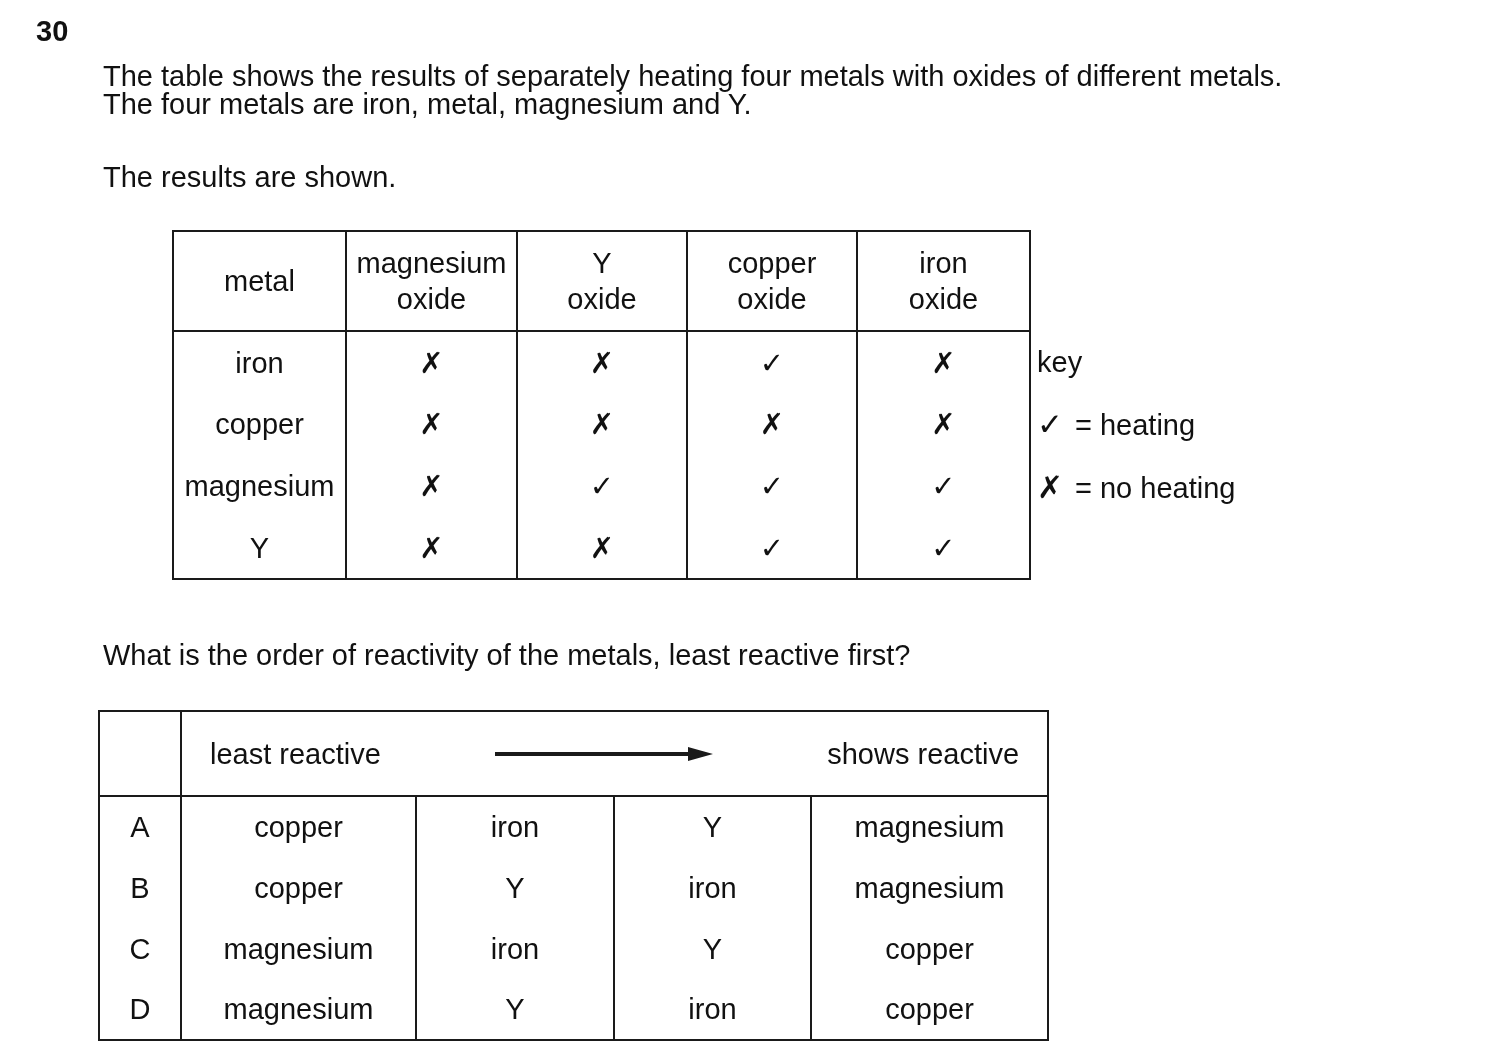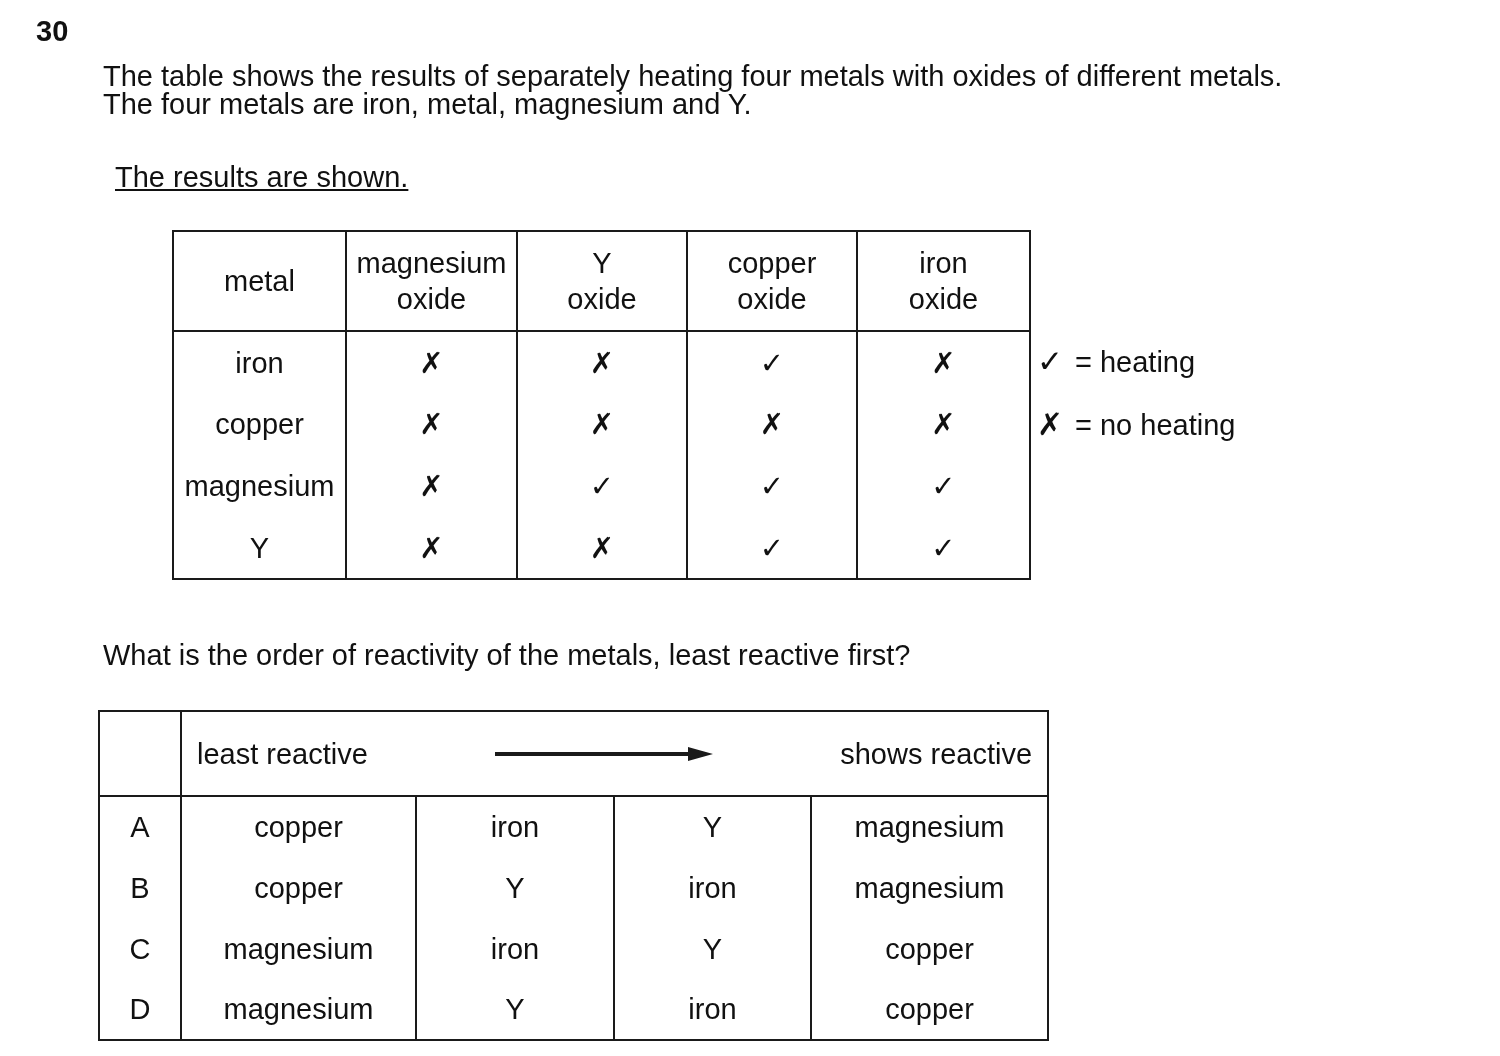--- a/index.html
+++ b/index.html
@@ -73,34 +73,34 @@
     border-left: 2px solid #1a1a1a;
     border-right: 2px solid #1a1a1a;
     border-top: none;
     border-bottom: none;
   }
   .opt-letter { font-weight: bold; }
   .hdr-flex {
     display: flex;
     align-items: center;
     justify-content: space-between;
-    padding: 0 15px;
+    padding: 0 28px;
   }
   .hdr-flex span { white-space: nowrap; }
 </style>
 </head>
 <body>
 
 <div class="abs txt bold" style="left:36px; top:13px;">30</div>
 
 <div class="abs txt" style="left:103px; top:19px;margin-top:39px;">The table shows the results of separately heating four metals with oxides of different metals.</div>
 
 <div class="abs txt" style="left:103px; top:86px;">The four metals are iron, metal, magnesium and Y.</div>
 
-<div class="abs txt" style="left:115px; top:159px;text-decoration:underline;">The results are shown.</div>
+<div class="abs txt" style="left:103px; top:159px;">The results are shown.</div>
 
 <table id="results-table" class="abs grid" style="left:172px; top:230px;">
   <colgroup>
     <col style="width:173px">
       <col style="width:171px">
       <col style="width:170px">
     <col style="width:170px">
       <col style="width:173px">
   </colgroup>
   <thead>
@@ -153,20 +153,21 @@
       <td>Y</td>
       <td class="sym">✗</td>
       <td class="sym">✗</td>
       <td class="sym">✓</td>
       <td class="sym">✓</td>
     </tr>
   </tbody>
 </table>
 
 <div id="key-block" class="abs" style="left:1037px; top:344px;">
+  <div>key</div>
   <div class="key-entry">
     <span class="key-sym">✓</span>
     <span>= heating</span>
   </div>
   <div class="key-entry">
     <span class="key-sym">✗</span>
     <span>= no heating</span>
   </div>
 </div>
 

